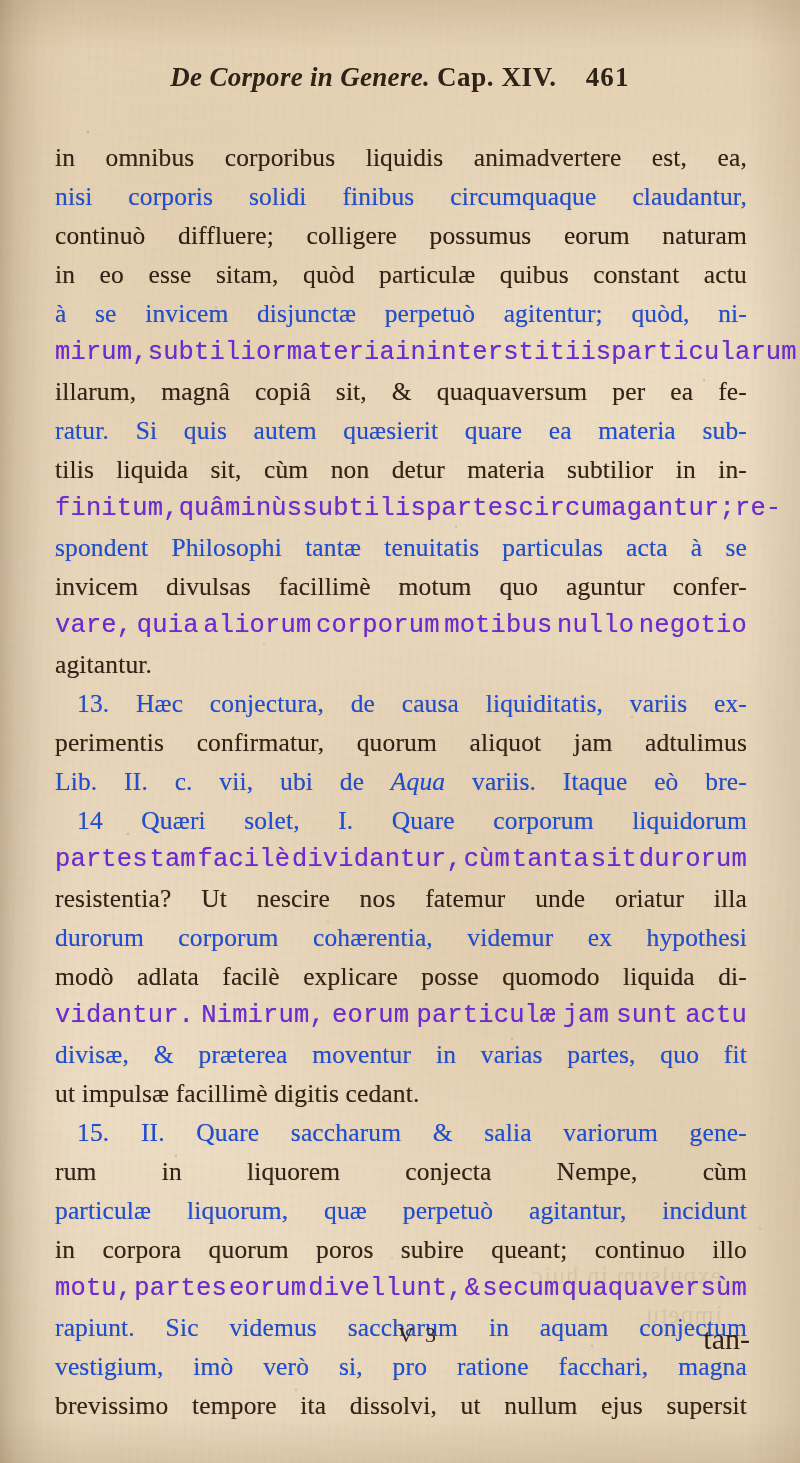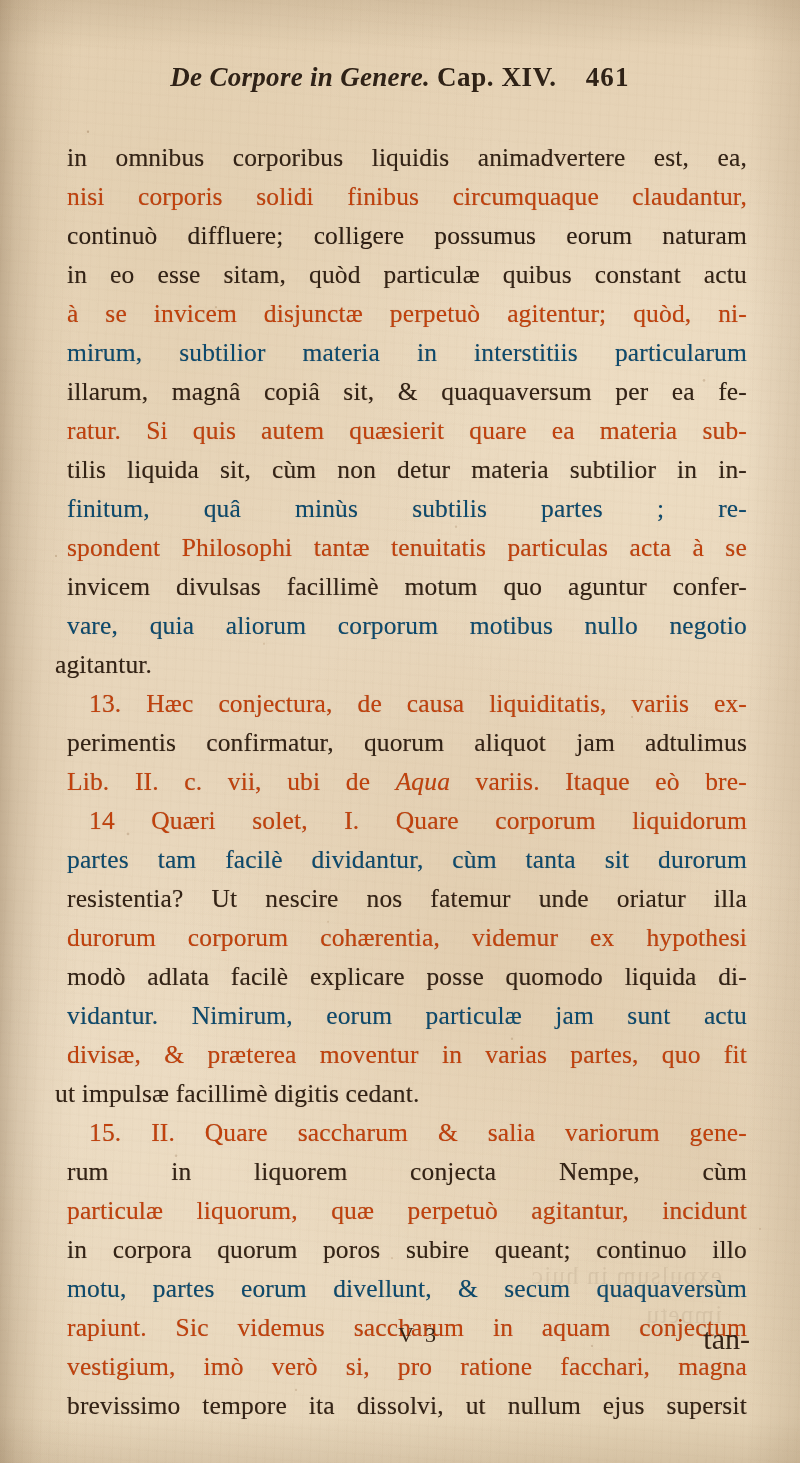--- a/index.html
+++ b/index.html
@@ -164,31 +164,30 @@
     letter-spacing: 0.15px;
     color: #372518;
     white-space: nowrap;
     text-shadow: 0 0 0.7px rgba(60,38,20,0.42);
   }
   .ln.just {
     
     display: flex;
     justify-content: space-between;
     white-space: nowrap;
-    margin-left: 12px;
   }
   .ln.just > span { display: inline-block; }
 
   .ind { padding-left: 22px; }
   .ital { font-style: italic; }
 
   
-  .ink-a { color: #c2410c; }
+  .ink-a { color: #1d4ed8; }
   .ink-b { color: #332316; }
-  .ink-c { color: #0c4a6e; }
+  .ink-c { color: #6d28d9; font-family: Liberation Mono, monospace; }
   .ink-d { color: #2d1f14; }
 
   #signature {
     position: absolute;
     left: 0;
     top: 1322px;
     width: 800px;
     height: 40px;
   }
   #sig-mark {
@@ -321,20 +320,21 @@
           <span>subtilior</span>
           <span>in</span>
           <span>in-</span>
         </div>
         <div class="ln ink-c just">
           <span>finitum,</span>
           <span>quâ</span>
           <span>minùs</span>
           <span>subtilis</span>
           <span>partes</span>
+          <span>circumagantur</span>
           <span>;</span>
           <span>re-</span>
         </div>
         <div class="ln ink-a just">
           <span>spondent</span>
           <span>Philosophi</span>
           <span>tantæ</span>
           <span>tenuitatis</span>
           <span>particulas</span>
           <span>acta</span>

